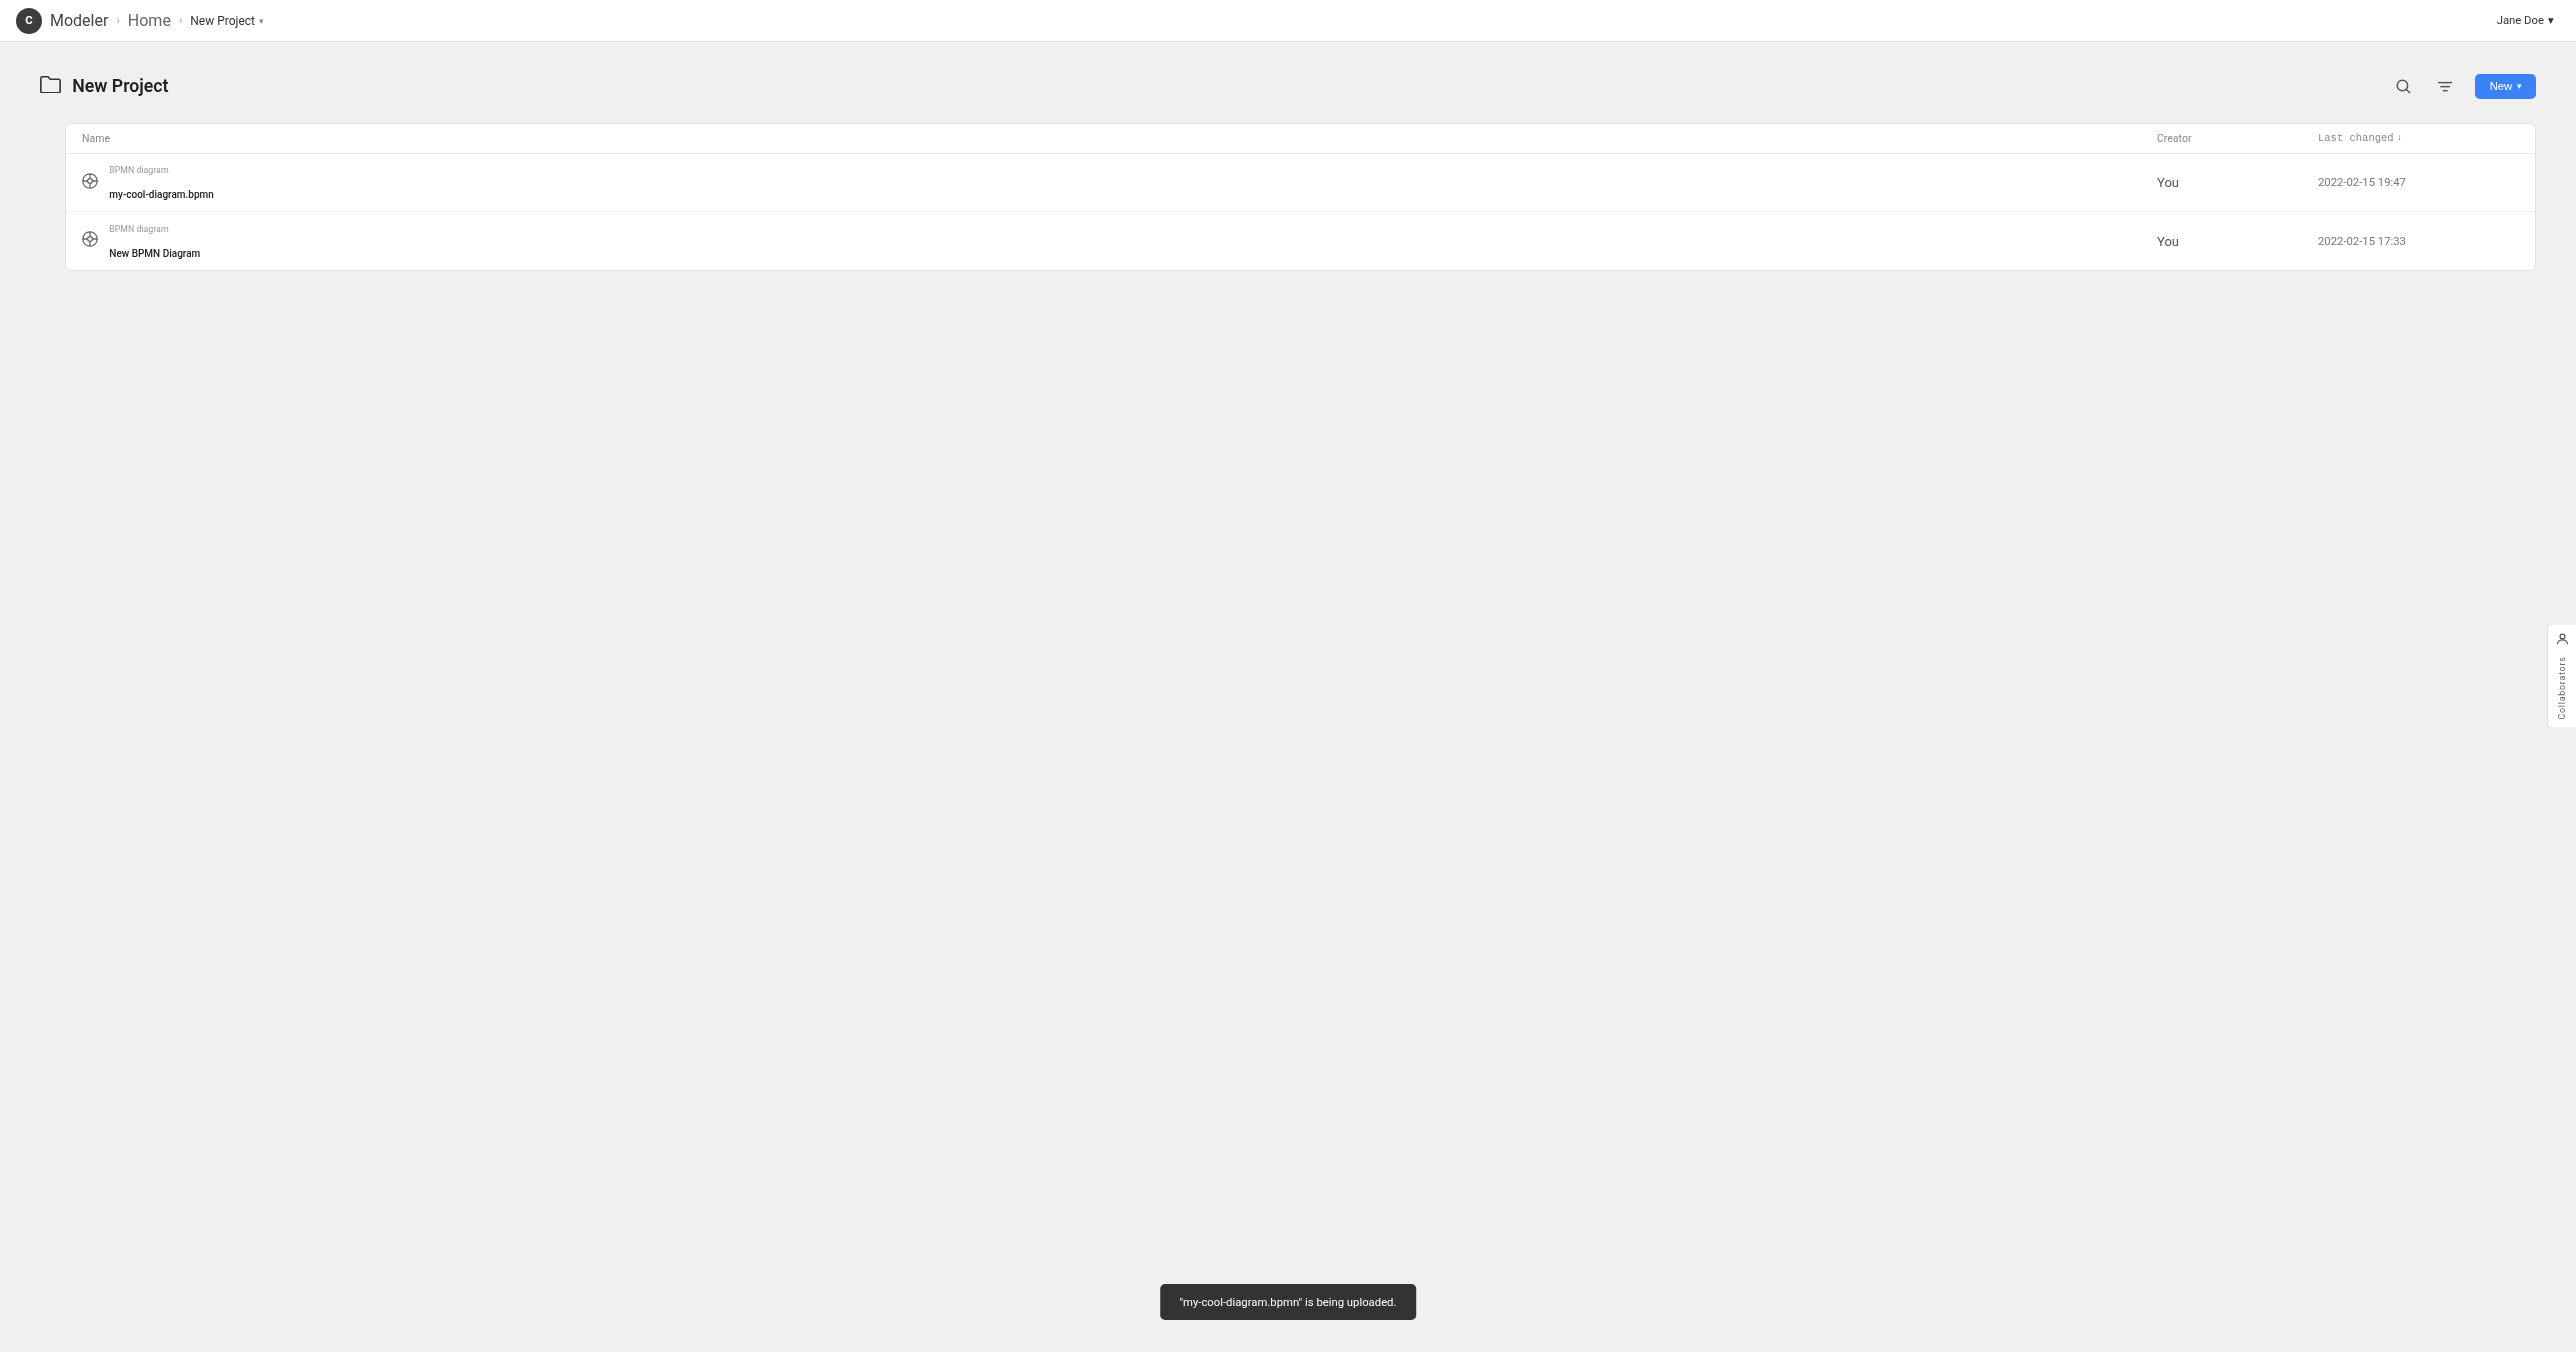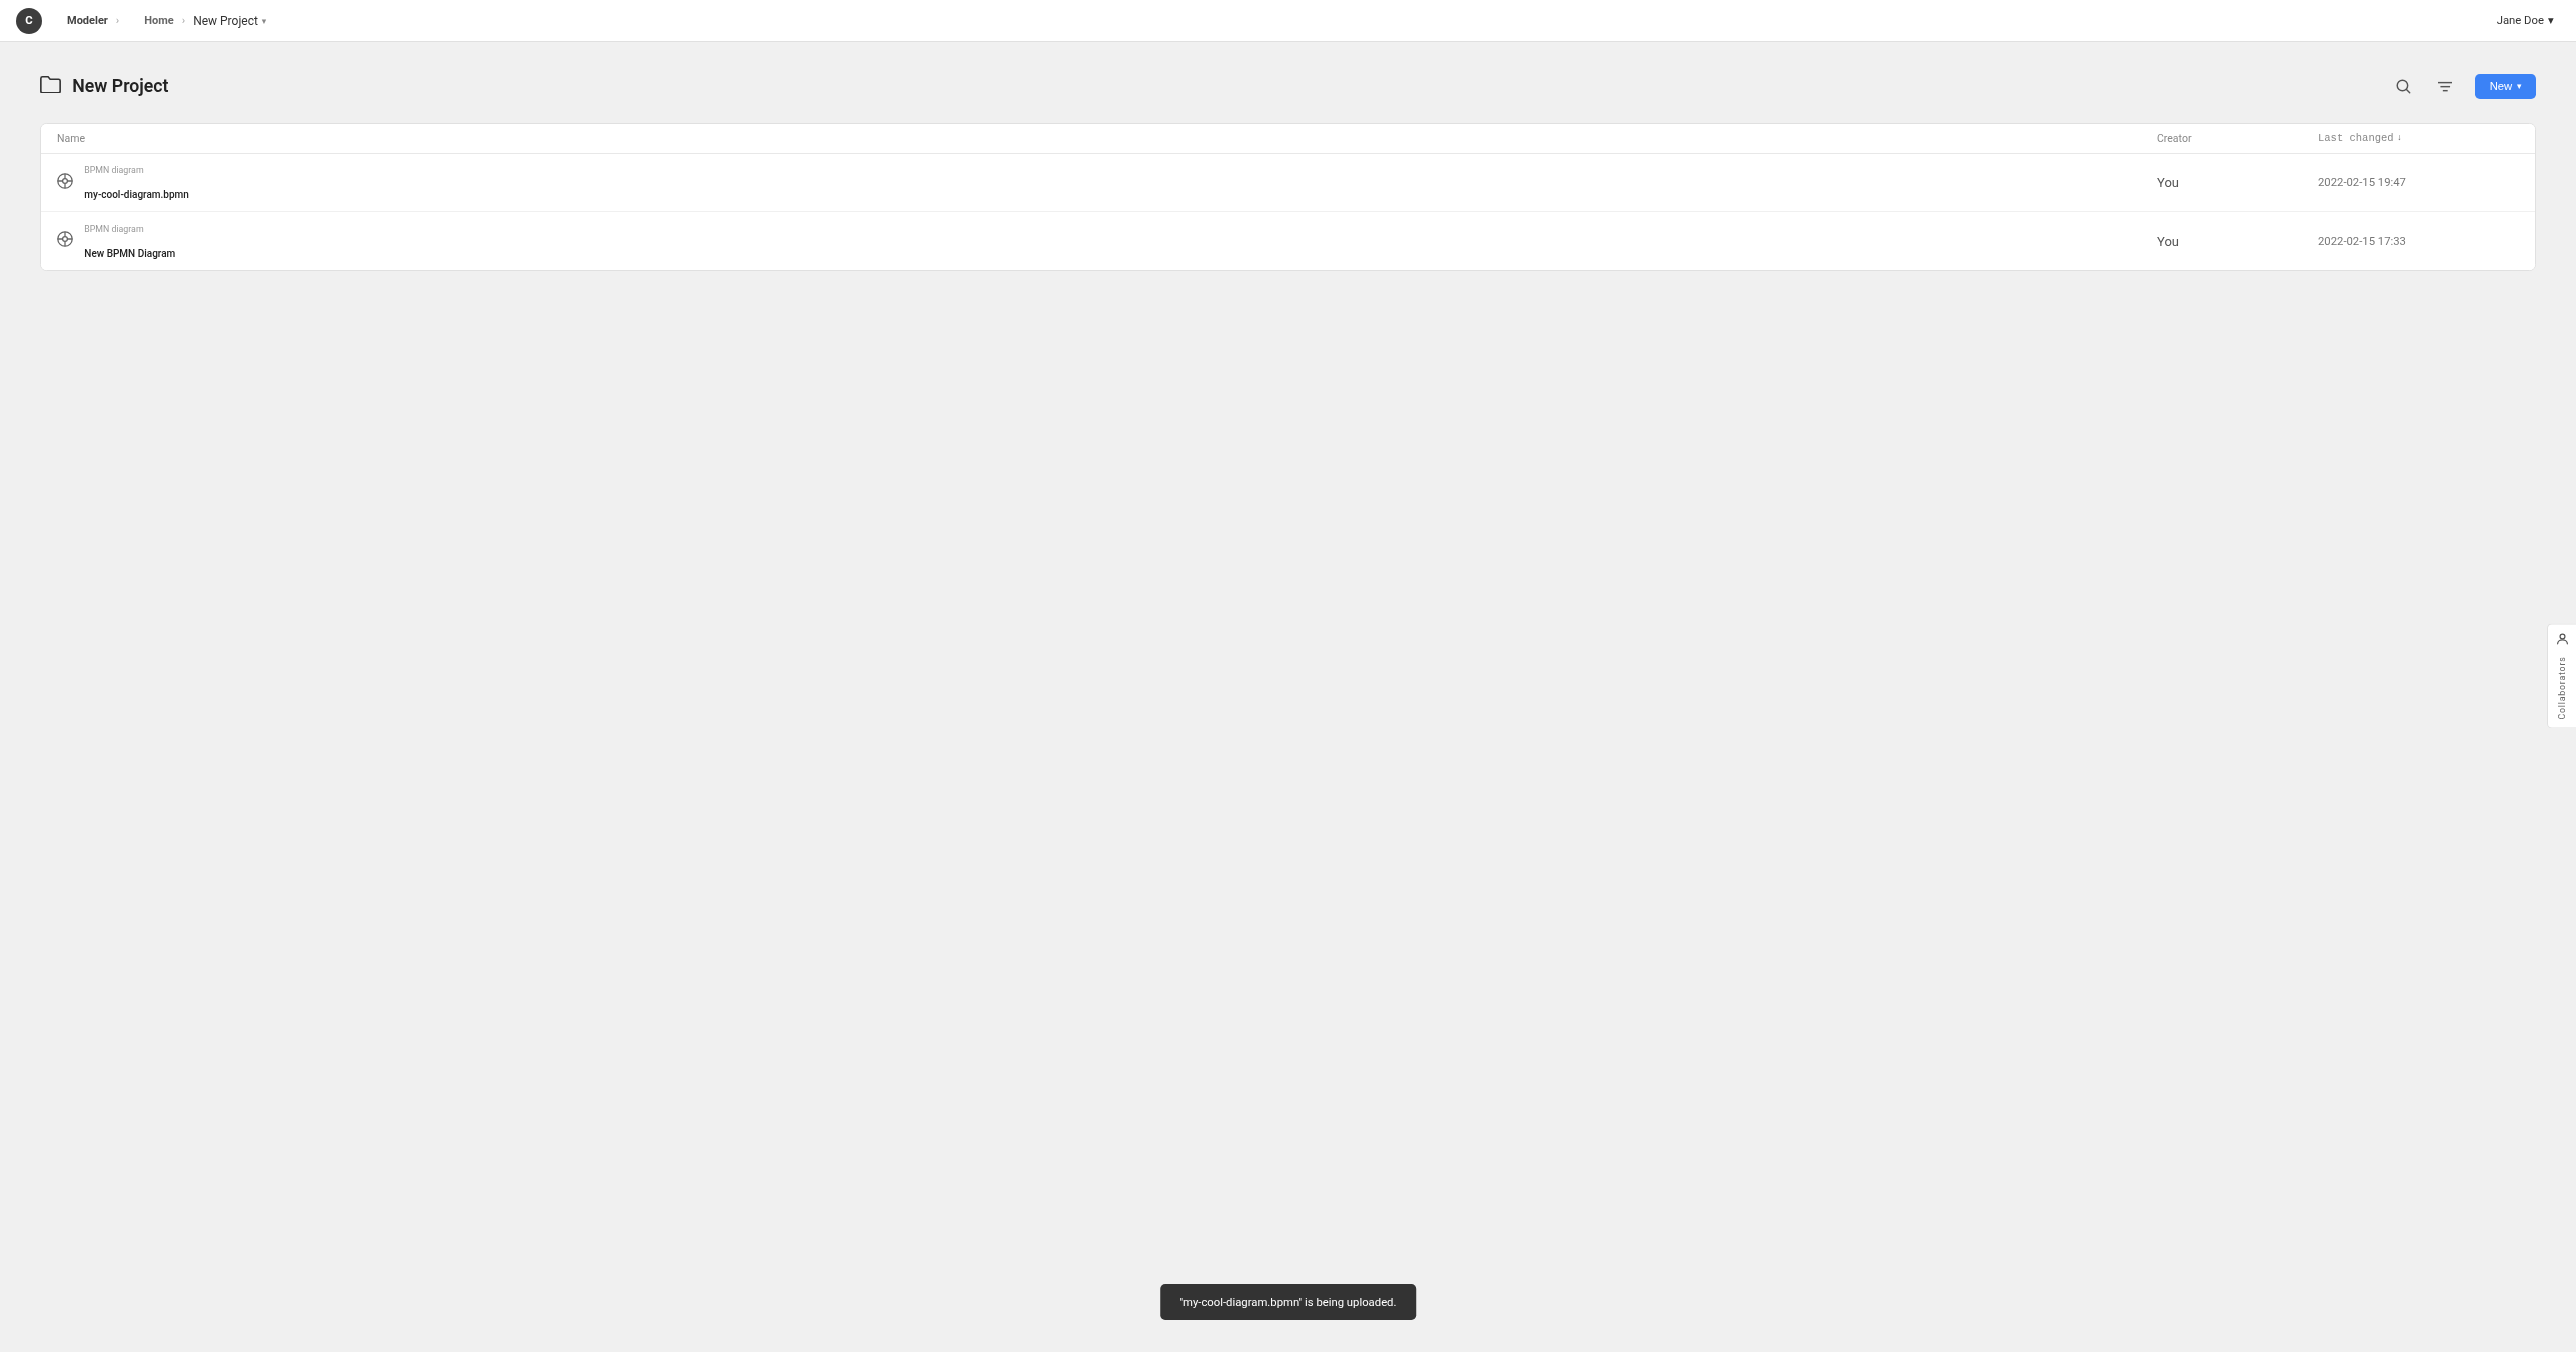--- a/index.html
+++ b/index.html
@@ -40,24 +40,23 @@
       display: flex;
       align-items: center;
       justify-content: center;
       color: #fff;
       font-weight: bold;
       font-size: 11.3px;
       flex-shrink: 0;
     }
 
     .app-name {
-      font-size: 11px;
+      font-size: 16px;
       color: #444;
-      font-weight: 700;
-      margin-left: 17px;
+      font-weight: 400;
     }
 
     .breadcrumb-sep {
       color: #aaa;
       font-size: 11.3px;
     }
 
     .breadcrumb-current {
       display: flex;
       align-items: center;
@@ -157,20 +156,21 @@
     .new-btn-chevron {
       font-size: 8.8px;
     }
 
     
     .table-container {
       background: #fff;
       border-radius: 6.4px;
       border: 0.8px solid #e0e0e0;
       overflow: hidden;
+      margin-left: 25px;
     }
 
     .table-header {
       display: grid;
       grid-template-columns: 1fr 161px 201px;
       padding: 8px 16px;
       border-bottom: 0.8px solid #e8e8e8;
       background: #fff;
     }
 

